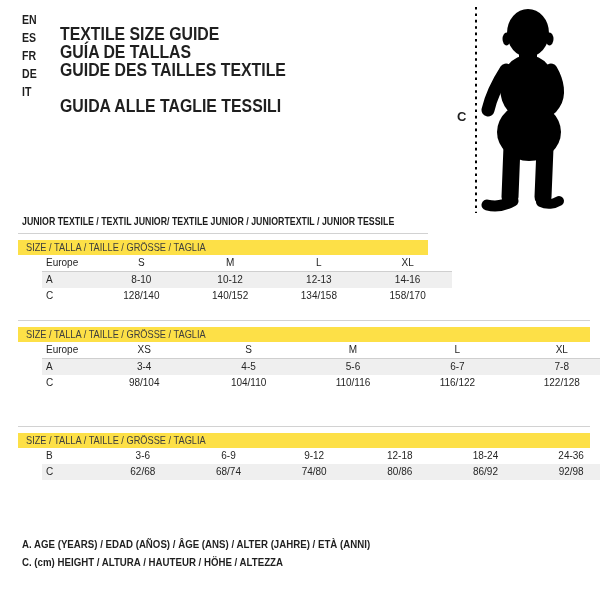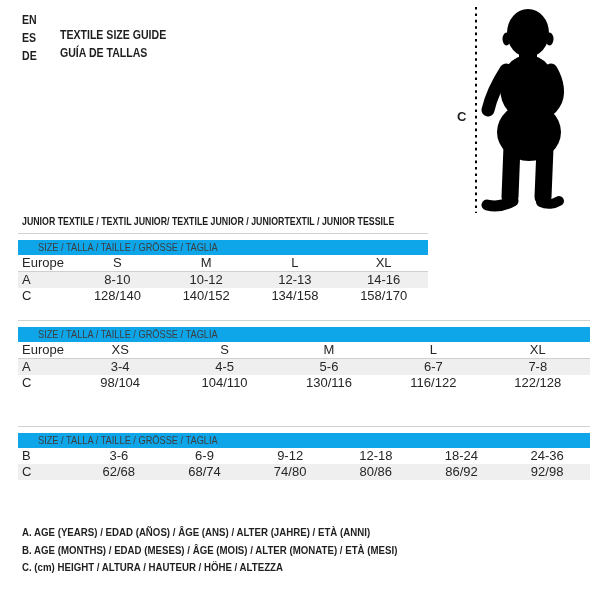--- a/index.html
+++ b/index.html
@@ -6,62 +6,70 @@
   #stage {
     position:relative; width:600px; height:600px; background:#ffffff;
     font-family:"Liberation Sans", sans-serif; color:#1f1f1f; overflow:hidden;
   }
   .cond { display:inline-block; transform:scaleX(0.88); transform-origin:0 50%; white-space:nowrap; }
 
   
   .lang-block { position:absolute; left:22px; top:11px; }
   .lang-row { display:flex; height:18px; align-items:center; }
   .lang-code { width:38px; font-weight:bold; font-size:12px; }
-  .lang-label { font-weight:bold; font-size:12px;margin-top:29px; }
+  .lang-label { font-weight:bold; font-size:18px;margin-top:29px; }
 
   
   .figure-svg { position:absolute; left:440px; top:0; }
 
   
   .size-section { position:absolute; left:18px; }
   .sec-junior   { top:213px; width:410px; }
   .sec-children { top:317px; width:572px; }
   .sec-babies   { top:423px; width:572px; }
   .section-title { margin:0 0 0 4px; font-size:10px; font-weight:bold; line-height:17px; white-space:nowrap; color:#1c1c1c; }
   .table-block { margin-top:3px; border-top:1px solid #d2d2d2; padding-top:6px; }
-  .size-bar { height:15px; background:#0ea5e9; line-height:15px; padding-left:20px; font-size:10.5px; color:#3d3d3d; }
-  table.size-table { border-collapse:collapse; table-layout:fixed; width:100%; font-size:13px; color:#262626; }
+  .size-bar { height:15px; background:#fde047; line-height:15px; padding-left:8px; font-size:10.5px; color:#3d3d3d; }
+  table.size-table { border-collapse:collapse; table-layout:fixed; width:100%; font-size:10px; color:#262626;margin-left:24px; }
   table.size-table td { height:16px; padding:0; text-align:center; line-height:16px; overflow:hidden; }
   table.size-table td.lbl { text-align:left; padding-left:4px; }
   tr.hdr-row td { border-bottom:1px solid #cfcfcf; }
   tr.shaded td { background:#efefef; }
   .col-lbl-junior   { width:55px; }
   .col-lbl-children { width:50px; }
   .col-lbl-babies   { width:58px; }
 
   
-  .legend { position:absolute; left:22px; top:524px; }
+  .legend { position:absolute; left:22px; top:536px; }
   .legend-line { height:17.5px; font-size:11px; font-weight:bold; line-height:17.5px; }
 </style>
 </head>
 <body>
 
 <div id="stage">
 
   <div class="lang-block">
     <div class="lang-row">
       <span class="lang-code"><span class="cond">EN</span></span>
       <span class="lang-label"><span class="cond">TEXTILE SIZE GUIDE</span></span>
     </div>
     <div class="lang-row">
       <span class="lang-code"><span class="cond">ES</span></span>
       <span class="lang-label"><span class="cond">GUÍA DE TALLAS</span></span>
     </div>
     <div class="lang-row">
+      <span class="lang-code"><span class="cond">FR</span></span>
+      <span class="lang-label"><span class="cond">GUIDE DES TAILLES TEXTILE</span></span>
+    </div>
+    <div class="lang-row">
       <span class="lang-code"><span class="cond">DE</span></span>
+    </div>
+    <div class="lang-row">
+      <span class="lang-code"><span class="cond">IT</span></span>
+      <span class="lang-label"><span class="cond">GUIDA ALLE TAGLIE TESSILI</span></span>
     </div>
   </div>
 
   <svg class="figure-svg" width="160" height="220" viewBox="0 0 160 220">
     <line x1="36" y1="7" x2="36" y2="213" stroke="#000000" stroke-width="2" stroke-dasharray="2.6 3.8"></line>
     <text x="17" y="121" font-size="13" font-weight="bold" font-family="Liberation Sans, sans-serif" fill="#1f1f1f">C</text>
     <g>
       <g fill="#000000" stroke="none">
         <ellipse cx="88" cy="33" rx="21" ry="24"></ellipse>
         <ellipse cx="66.5" cy="39" rx="4" ry="6.5"></ellipse>
@@ -146,21 +154,21 @@
             <td>3-4</td>
             <td>4-5</td>
             <td>5-6</td>
             <td>6-7</td>
             <td>7-8</td>
           </tr>
           <tr>
             <td class="lbl">C</td>
             <td>98/104</td>
             <td>104/110</td>
-            <td>130/116</td>
+            <td>110/116</td>
             <td>116/122</td>
             <td>122/128</td>
           </tr>
         </tbody>
       </table>
     </div>
   </section>
 
   <section class="size-section sec-babies">
     <div class="table-block">
@@ -194,17 +202,16 @@
             <td>86/92</td>
             <td>92/98</td>
           </tr>
         </tbody>
       </table>
     </div>
   </section>
 
   <div class="legend">
     <div class="legend-line"><span class="cond">A. AGE (YEARS) / EDAD (AÑOS) / ÂGE (ANS) / ALTER (JAHRE) / ETÀ (ANNI)</span></div>
-    <div class="legend-line"><span class="cond">B. AGE (MONTHS) / EDAD (MESES) / ÂGE (MOIS) / ALTER (MONATE) / ETÀ (MESI)</span></div>
     <div class="legend-line"><span class="cond">C. (cm) HEIGHT / ALTURA / HAUTEUR / HÖHE / ALTEZZA</span></div>
   </div>
 
 </div>
 
 </body></html>

